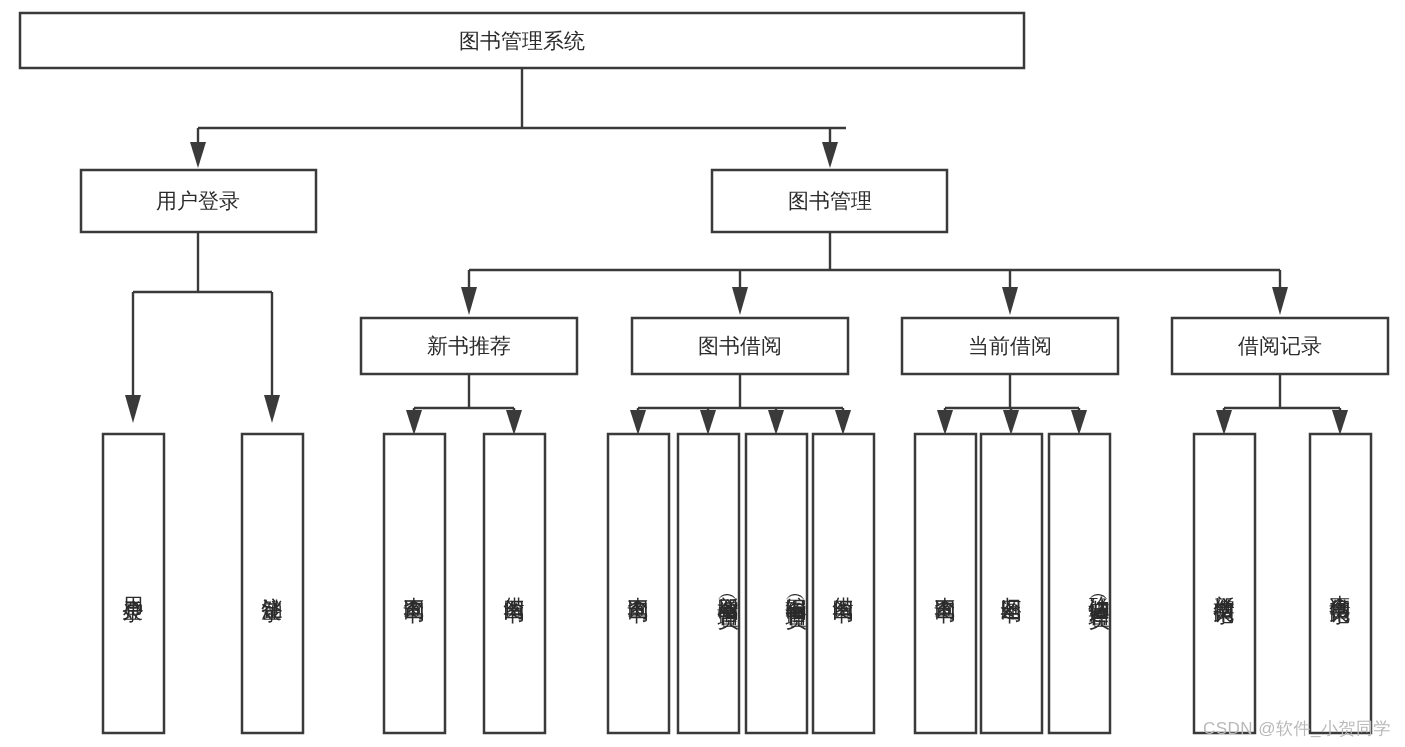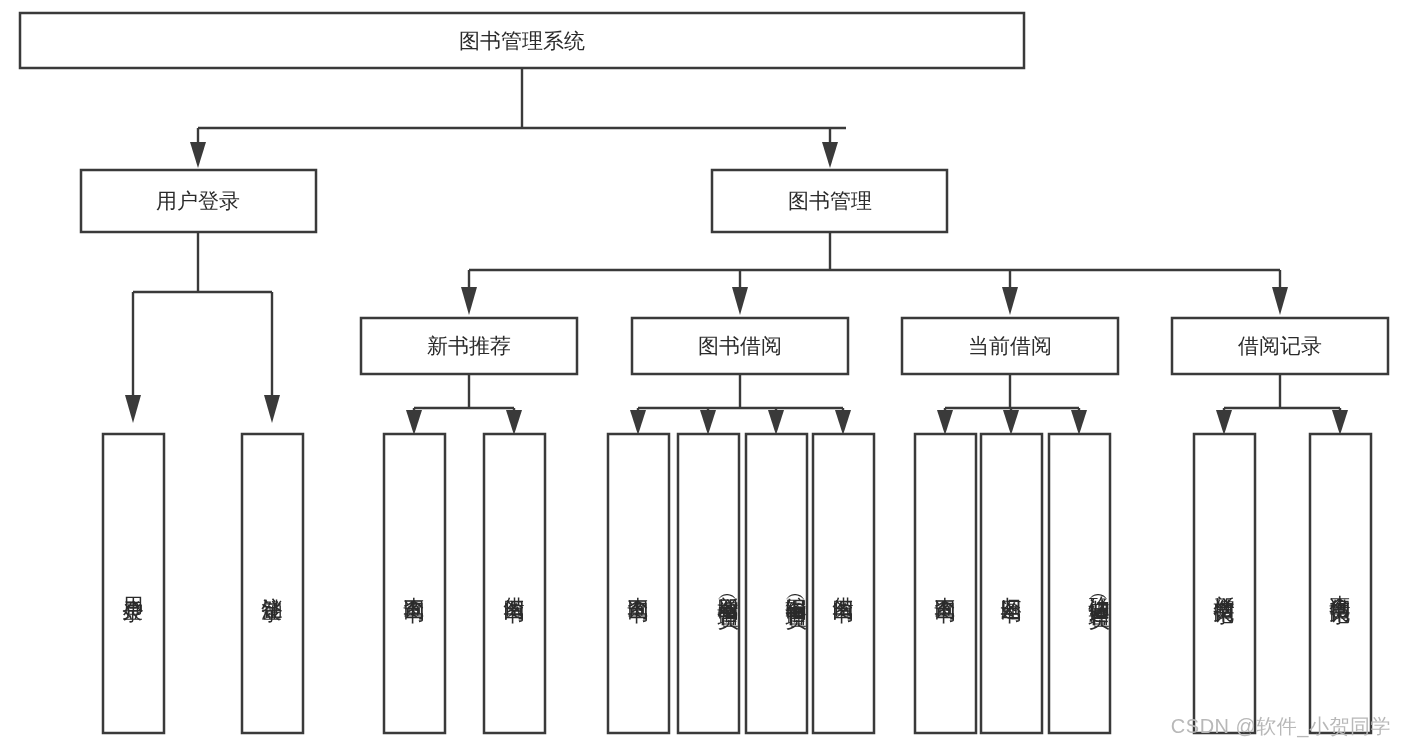--- a/index.html
+++ b/index.html
@@ -60,21 +60,21 @@
     align-items: center;
     justify-content: center;
     white-space: nowrap;
     pointer-events: none;
   }
   .watermark {
     position: absolute;
     right: 14px;
     bottom: 4px;
     font-family: "Liberation Sans", "DejaVu Sans", sans-serif;
-    font-size: 20px;
+    font-size: 17px;
     color: #b8b8b8;
     letter-spacing: 0.5px;
     white-space: nowrap;
   }
 </style>
 </head>
 <body>
 
 <div id="canvas">
 

